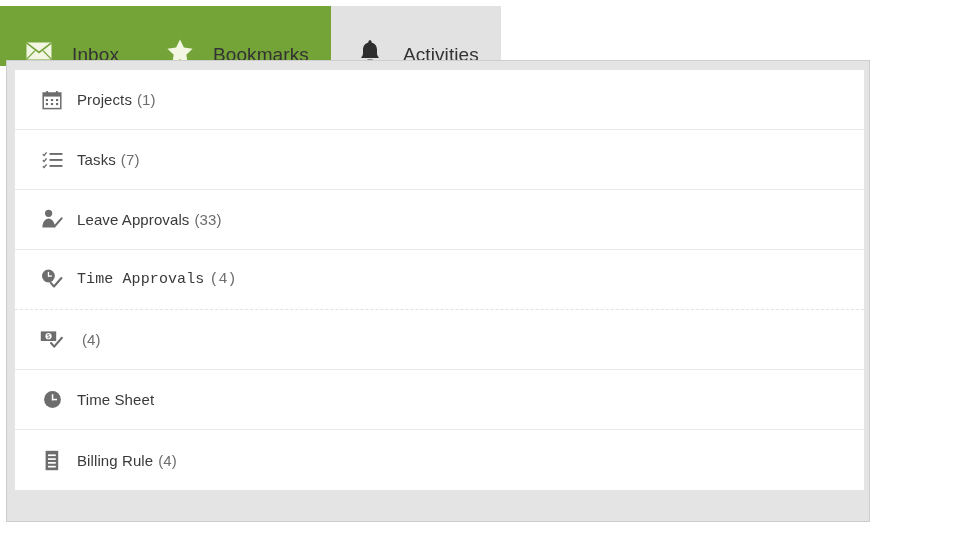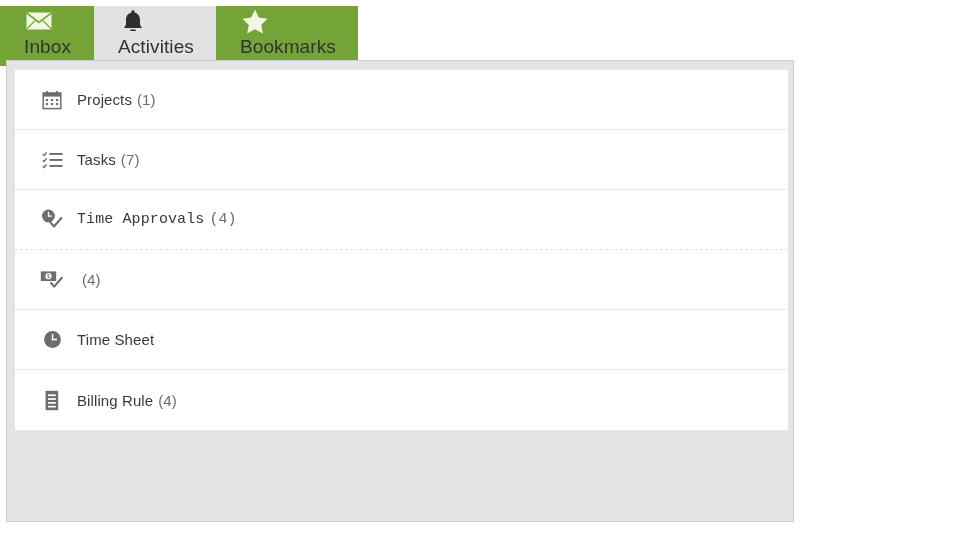--- a/index.html
+++ b/index.html
@@ -30,27 +30,26 @@
     width: 960px;
     height: 66px;
     display: flex;
     align-items: flex-start;
     box-sizing: border-box;
   }
 
   .tab {
     height: 60px;
     display: flex;
-    align-items: flex-start;
+    align-items: flex-end;
     box-sizing: border-box;
     padding: 0 22px 0 24px;
     cursor: pointer;
     user-select: none;
     margin-top: 6px;
-    flex-direction: column;
   }
 
   .tab.green {
     background: #74a338;
     color: #2f2f2f;
   }
 
   .tab.active {
     background: #e2e2e2;
     color: #333333;
@@ -78,21 +77,21 @@
   .tab-spacer {
     flex: 1 1 auto;
     height: 60px;
   }
 
   
   .panel {
     position: absolute;
     left: 6px;
     top: 60px;
-    width: 788px;
+    width: 864px;
     height: 462px;
     box-sizing: border-box;
     background: #e4e4e4;
     border: 1px solid #cccccc;
     border-top: 1px solid #cfcfcf;
     padding: 8px 4px 14px 7px;
   }
 
   .list {
     background: #ffffff;
@@ -156,37 +155,37 @@
       <span class="tab-icon">
         <svg width="28" height="20" viewBox="0 0 28 20">
           <rect x="1" y="1" width="26" height="18" fill="#f2f6e2" stroke="#74a338" stroke-width="1"></rect>
           <path d="M1.5 1.8 L14 11.5 L26.5 1.8" fill="none" stroke="#74a338" stroke-width="1.6"></path>
           <path d="M1.5 18.4 L10 9.6 M26.5 18.4 L18 9.6" fill="none" stroke="#74a338" stroke-width="1.3"></path>
         </svg>
       </span>
       <span class="tab-label">Inbox</span>
     </div>
 
+    <div class="tab green">
+      <span class="tab-icon">
+        <svg width="28" height="27" viewBox="0 0 28 27">
+          <path d="M14 1.5 L17.9 9.4 L26.6 10.7 L20.3 16.8 L21.8 25.4 L14 21.3 L6.2 25.4 L7.7 16.8 L1.4 10.7 L10.1 9.4 Z" fill="#f2f6e2"></path>
+        </svg>
+      </span>
+      <span class="tab-label">Bookmarks</span>
+    </div>
+
     <div class="tab active">
       <span class="tab-icon">
         <svg width="22" height="24" viewBox="0 0 22 24">
           <path d="M11 1.2 C11.9 1.2 12.6 1.9 12.6 2.8 L12.6 3.4 C15.9 4.2 18 7.0 18 10.6 L18 14.6 C18 16.1 18.7 17.4 19.7 18.2 L19.7 19.1 L2.3 19.1 L2.3 18.2 C3.3 17.4 4 16.1 4 14.6 L4 10.6 C4 7.0 6.1 4.2 9.4 3.4 L9.4 2.8 C9.4 1.9 10.1 1.2 11 1.2 Z" fill="#2e2e2e"></path>
           <rect x="8.2" y="20.4" width="5.6" height="1.7" rx="0.7" fill="#2e2e2e"></rect>
         </svg>
       </span>
       <span class="tab-label">Activities</span>
-    </div>
-
-    <div class="tab green">
-      <span class="tab-icon">
-        <svg width="28" height="27" viewBox="0 0 28 27">
-          <path d="M14 1.5 L17.9 9.4 L26.6 10.7 L20.3 16.8 L21.8 25.4 L14 21.3 L6.2 25.4 L7.7 16.8 L1.4 10.7 L10.1 9.4 Z" fill="#f2f6e2"></path>
-        </svg>
-      </span>
-      <span class="tab-label">Bookmarks</span>
     </div>
 
     <div class="tab-spacer"></div>
   </div>
 
   <div class="panel">
     <div class="list">
 
       <div class="row">
         <span class="row-icon">
@@ -215,20 +214,31 @@
             <rect x="7.5" y="14.0" width="13" height="1.9" fill="#6d6d6d"></rect>
             <path d="M0.8 3.3 L2.1 4.5 L4.6 1.4" fill="none" stroke="#6d6d6d" stroke-width="1.4"></path>
             <path d="M0.8 9.3 L2.1 10.5 L4.6 7.4" fill="none" stroke="#6d6d6d" stroke-width="1.4"></path>
             <path d="M0.8 15.3 L2.1 16.5 L4.6 13.4" fill="none" stroke="#6d6d6d" stroke-width="1.4"></path>
           </svg>
         </span>
         <span class="row-label">Tasks</span>
         <span class="row-count">(7)</span>
       </div>
 
+      <div class="row">
+        <span class="row-icon">
+          <svg width="22" height="21" viewBox="0 0 22 21">
+            <circle cx="7.6" cy="4.3" r="3.6" fill="#6d6d6d"></circle>
+            <path d="M1.4 18.6 C1.4 13.2 4.2 9.6 7.6 9.6 C11.0 9.6 13.8 13.2 13.8 18.6 Z" fill="#6d6d6d"></path>
+            <path d="M10.6 14.0 L13.6 17.4 L20.6 9.4" fill="none" stroke="#6d6d6d" stroke-width="2.1" stroke-linecap="round" stroke-linejoin="round"></path>
+          </svg>
+        </span>
+        <span class="row-label">Leave Approvals</span>
+        <span class="row-count">(33)</span>
+      </div>
 
       <div class="row dotted-below">
         <span class="row-icon">
           <svg width="22" height="21" viewBox="0 0 22 21">
             <circle cx="7.4" cy="7.0" r="6.4" fill="#6d6d6d"></circle>
             <rect x="6.8" y="2.9" width="1.3" height="4.7" fill="#ffffff"></rect>
             <rect x="7.0" y="6.4" width="3.9" height="1.3" fill="#ffffff"></rect>
             <path d="M9.8 13.9 L13.0 17.5 L20.4 9.0" fill="none" stroke="#6d6d6d" stroke-width="2.1" stroke-linecap="round" stroke-linejoin="round"></path>
           </svg>
         </span>

